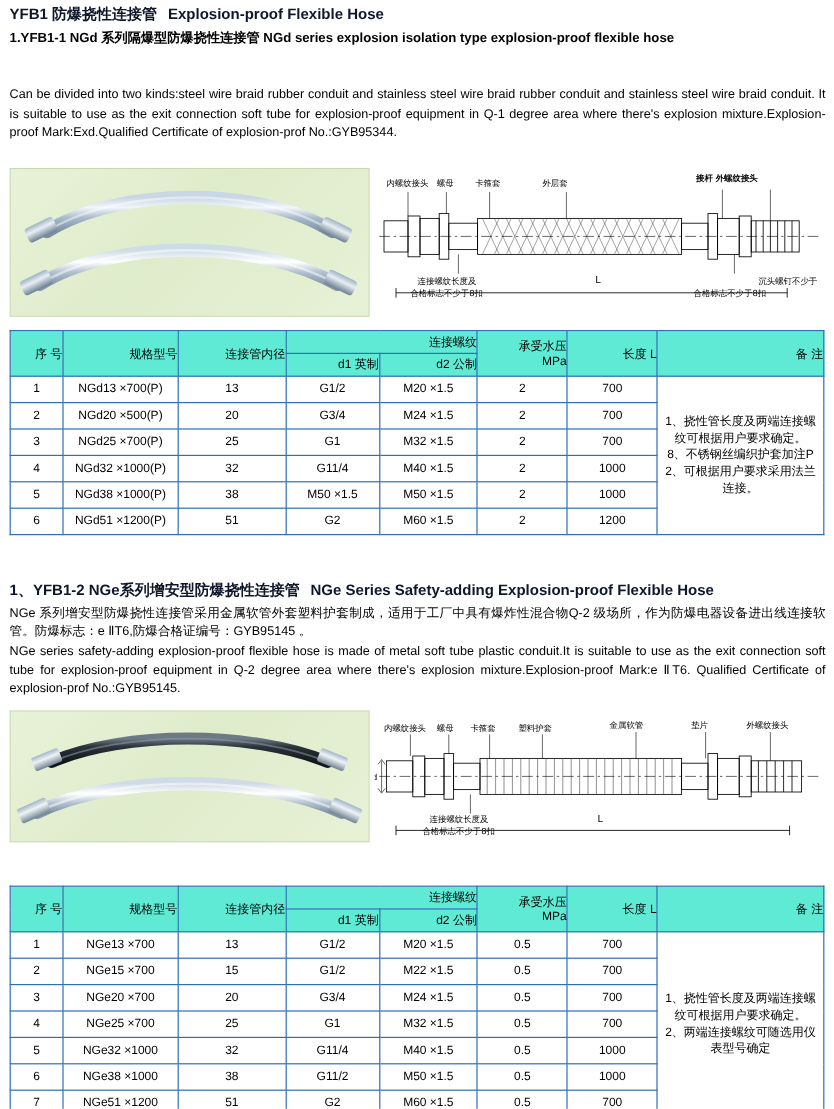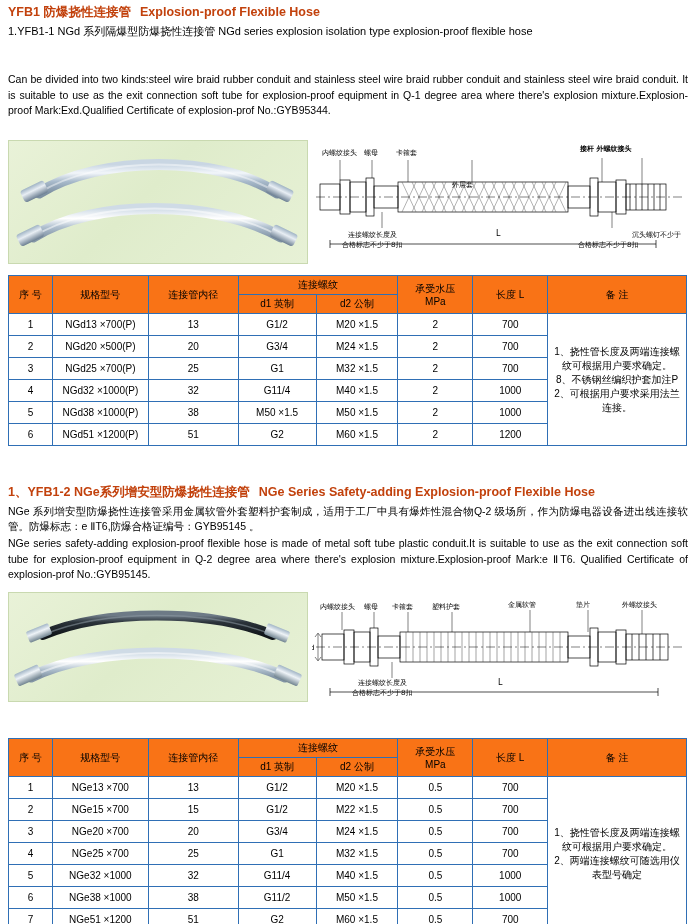--- a/index.html
+++ b/index.html
@@ -9,30 +9,30 @@
     font-family:"Liberation Sans", sans-serif;
     font-size:11px;
     color:#000;
     position:relative;
     overflow:hidden;
   }
   .page{position:relative;width:695px;height:924px;}
 
   
   .sec-title{
-    color:#c2410c;
+    color:#0f172a;
     font-size:12.5px;
     font-weight:bold;
     letter-spacing:0px;
     white-space:nowrap;
   }
   .sec-sub{
     font-size:11px;
     color:#000;
-    font-weight:normal;
+    font-weight:bold;
   }
   .para{
     font-size:10.5px;
     line-height:15px;
     color:#000;
     text-align:justify;
   }
   .para.en{font-size:10.5px;line-height:15.5px;}
 
   
@@ -63,23 +63,24 @@
   }
   table.spec th, table.spec td{
     border:1px solid #2f6fb5;
     text-align:center;
     vertical-align:middle;
     font-size:10px;
     padding:0;
     color:#000;
   }
   table.spec th{
-    background:#f97316;
+    background:#5eead4;
     font-weight:normal;
     height:18px;
+    text-align:right;
   }
   table.spec td{height:21px;background:#fff;}
   .note-cell{
     text-align:left;
     padding:3px 5px;
     font-size:9.5px;
     line-height:14px;
     color:#d4121c;
     vertical-align:middle;
     margin-left:48px;
@@ -168,21 +169,21 @@
         <path d="M290,26 L290,50" stroke-width="0.5"></path>
         <path d="M330,26 L330,52" stroke-width="0.5"></path>
         <path d="M70,96 L70,80" stroke-width="0.5"></path>
         <path d="M300,96 L300,80" stroke-width="0.5"></path>
       </g>
       <text x="184" y="104" font-size="8" fill="#000" font-family="DejaVu Sans, sans-serif">L</text>
     </svg>
     <div class="cn-lbl" style="left:10px;top:16px;">内螺纹接头</div>
     <div class="cn-lbl" style="left:52px;top:16px;">螺母</div>
     <div class="cn-lbl" style="left:84px;top:16px;">卡箍套</div>
-    <div class="cn-lbl" style="left:140px;top:16px;margin-top:32px;">外层套</div>
+    <div class="cn-lbl" style="left:140px;top:16px;">外层套</div>
     <div class="cn-lbl" style="left:268px;top:12px;font-weight:bold;">接杆 外螺纹接头</div>
     <div class="cn-lbl" style="left:36px;top:98px;">连接螺纹长度及</div>
     <div class="cn-lbl" style="left:30px;top:108px;">合格标志不少于8扣</div>
     <div class="cn-lbl" style="left:272px;top:98px;margin-left:48px;">沉头螺钉不少于</div>
     <div class="cn-lbl" style="left:266px;top:108px;">合格标志不少于8扣</div>
   </div>
 
   <table class="spec" id="table1" style="left:8px;top:275px;width:679px;">
     <colgroup>
       <col style="width:44px">

